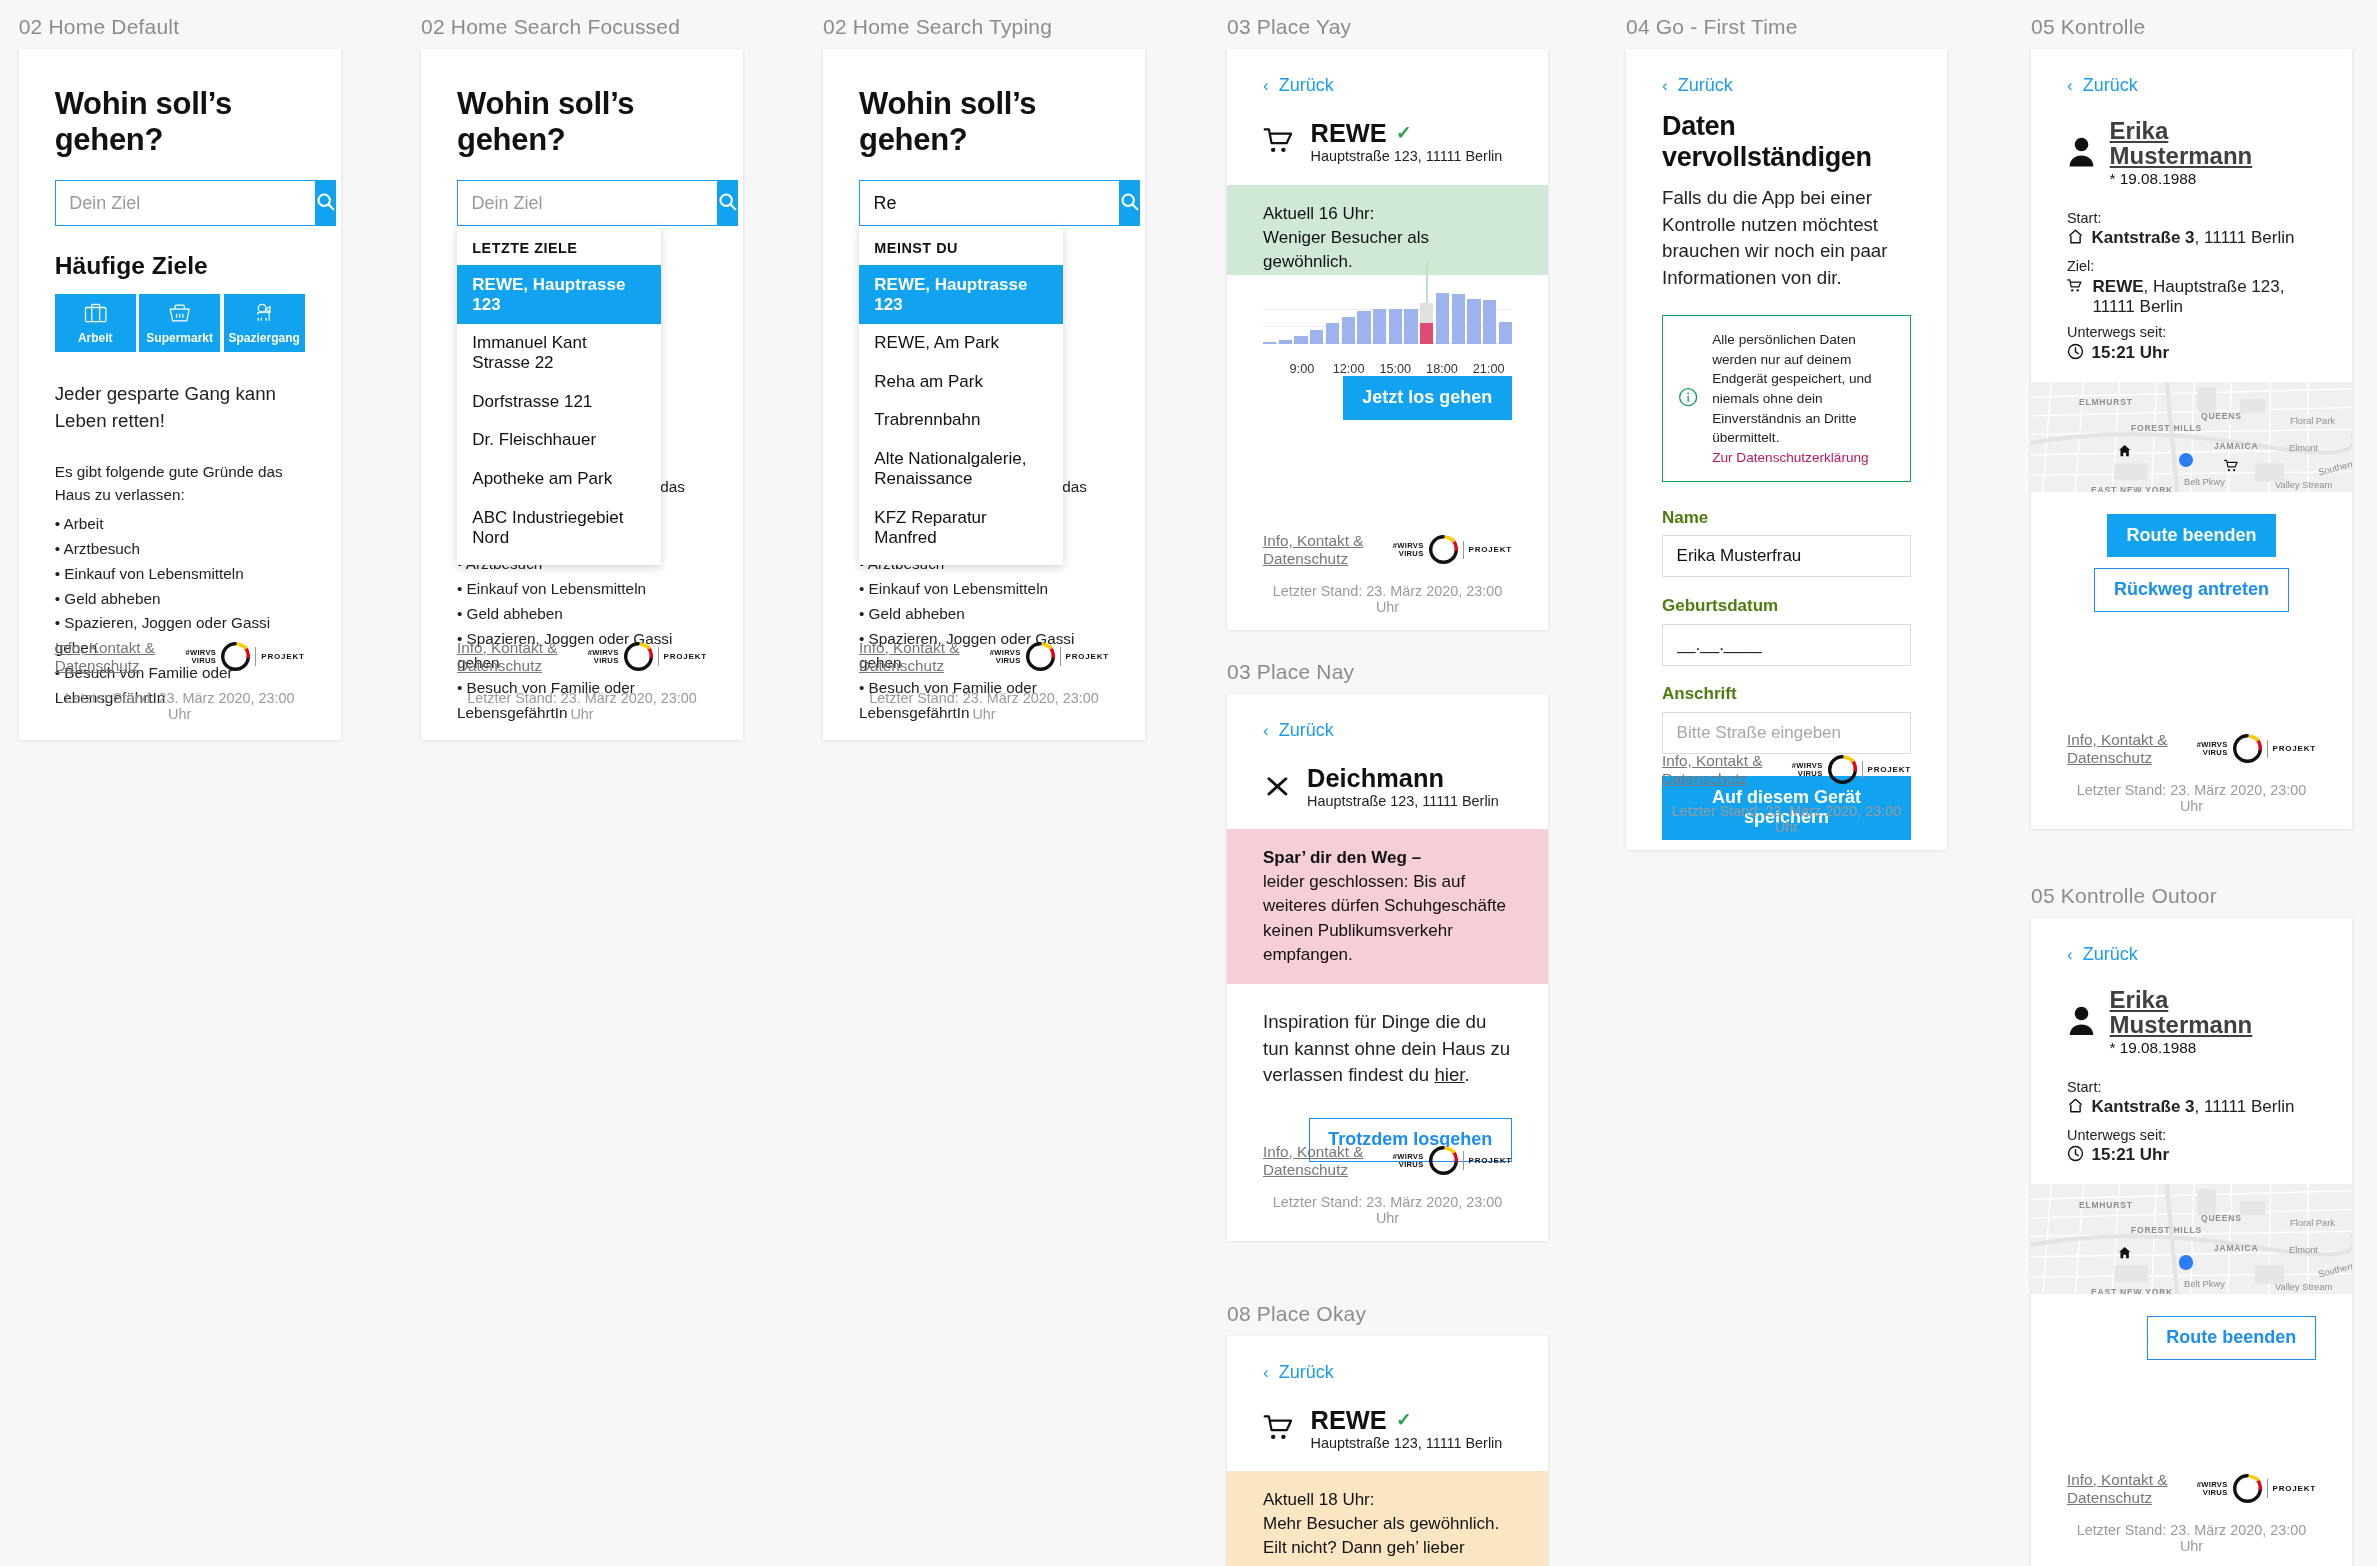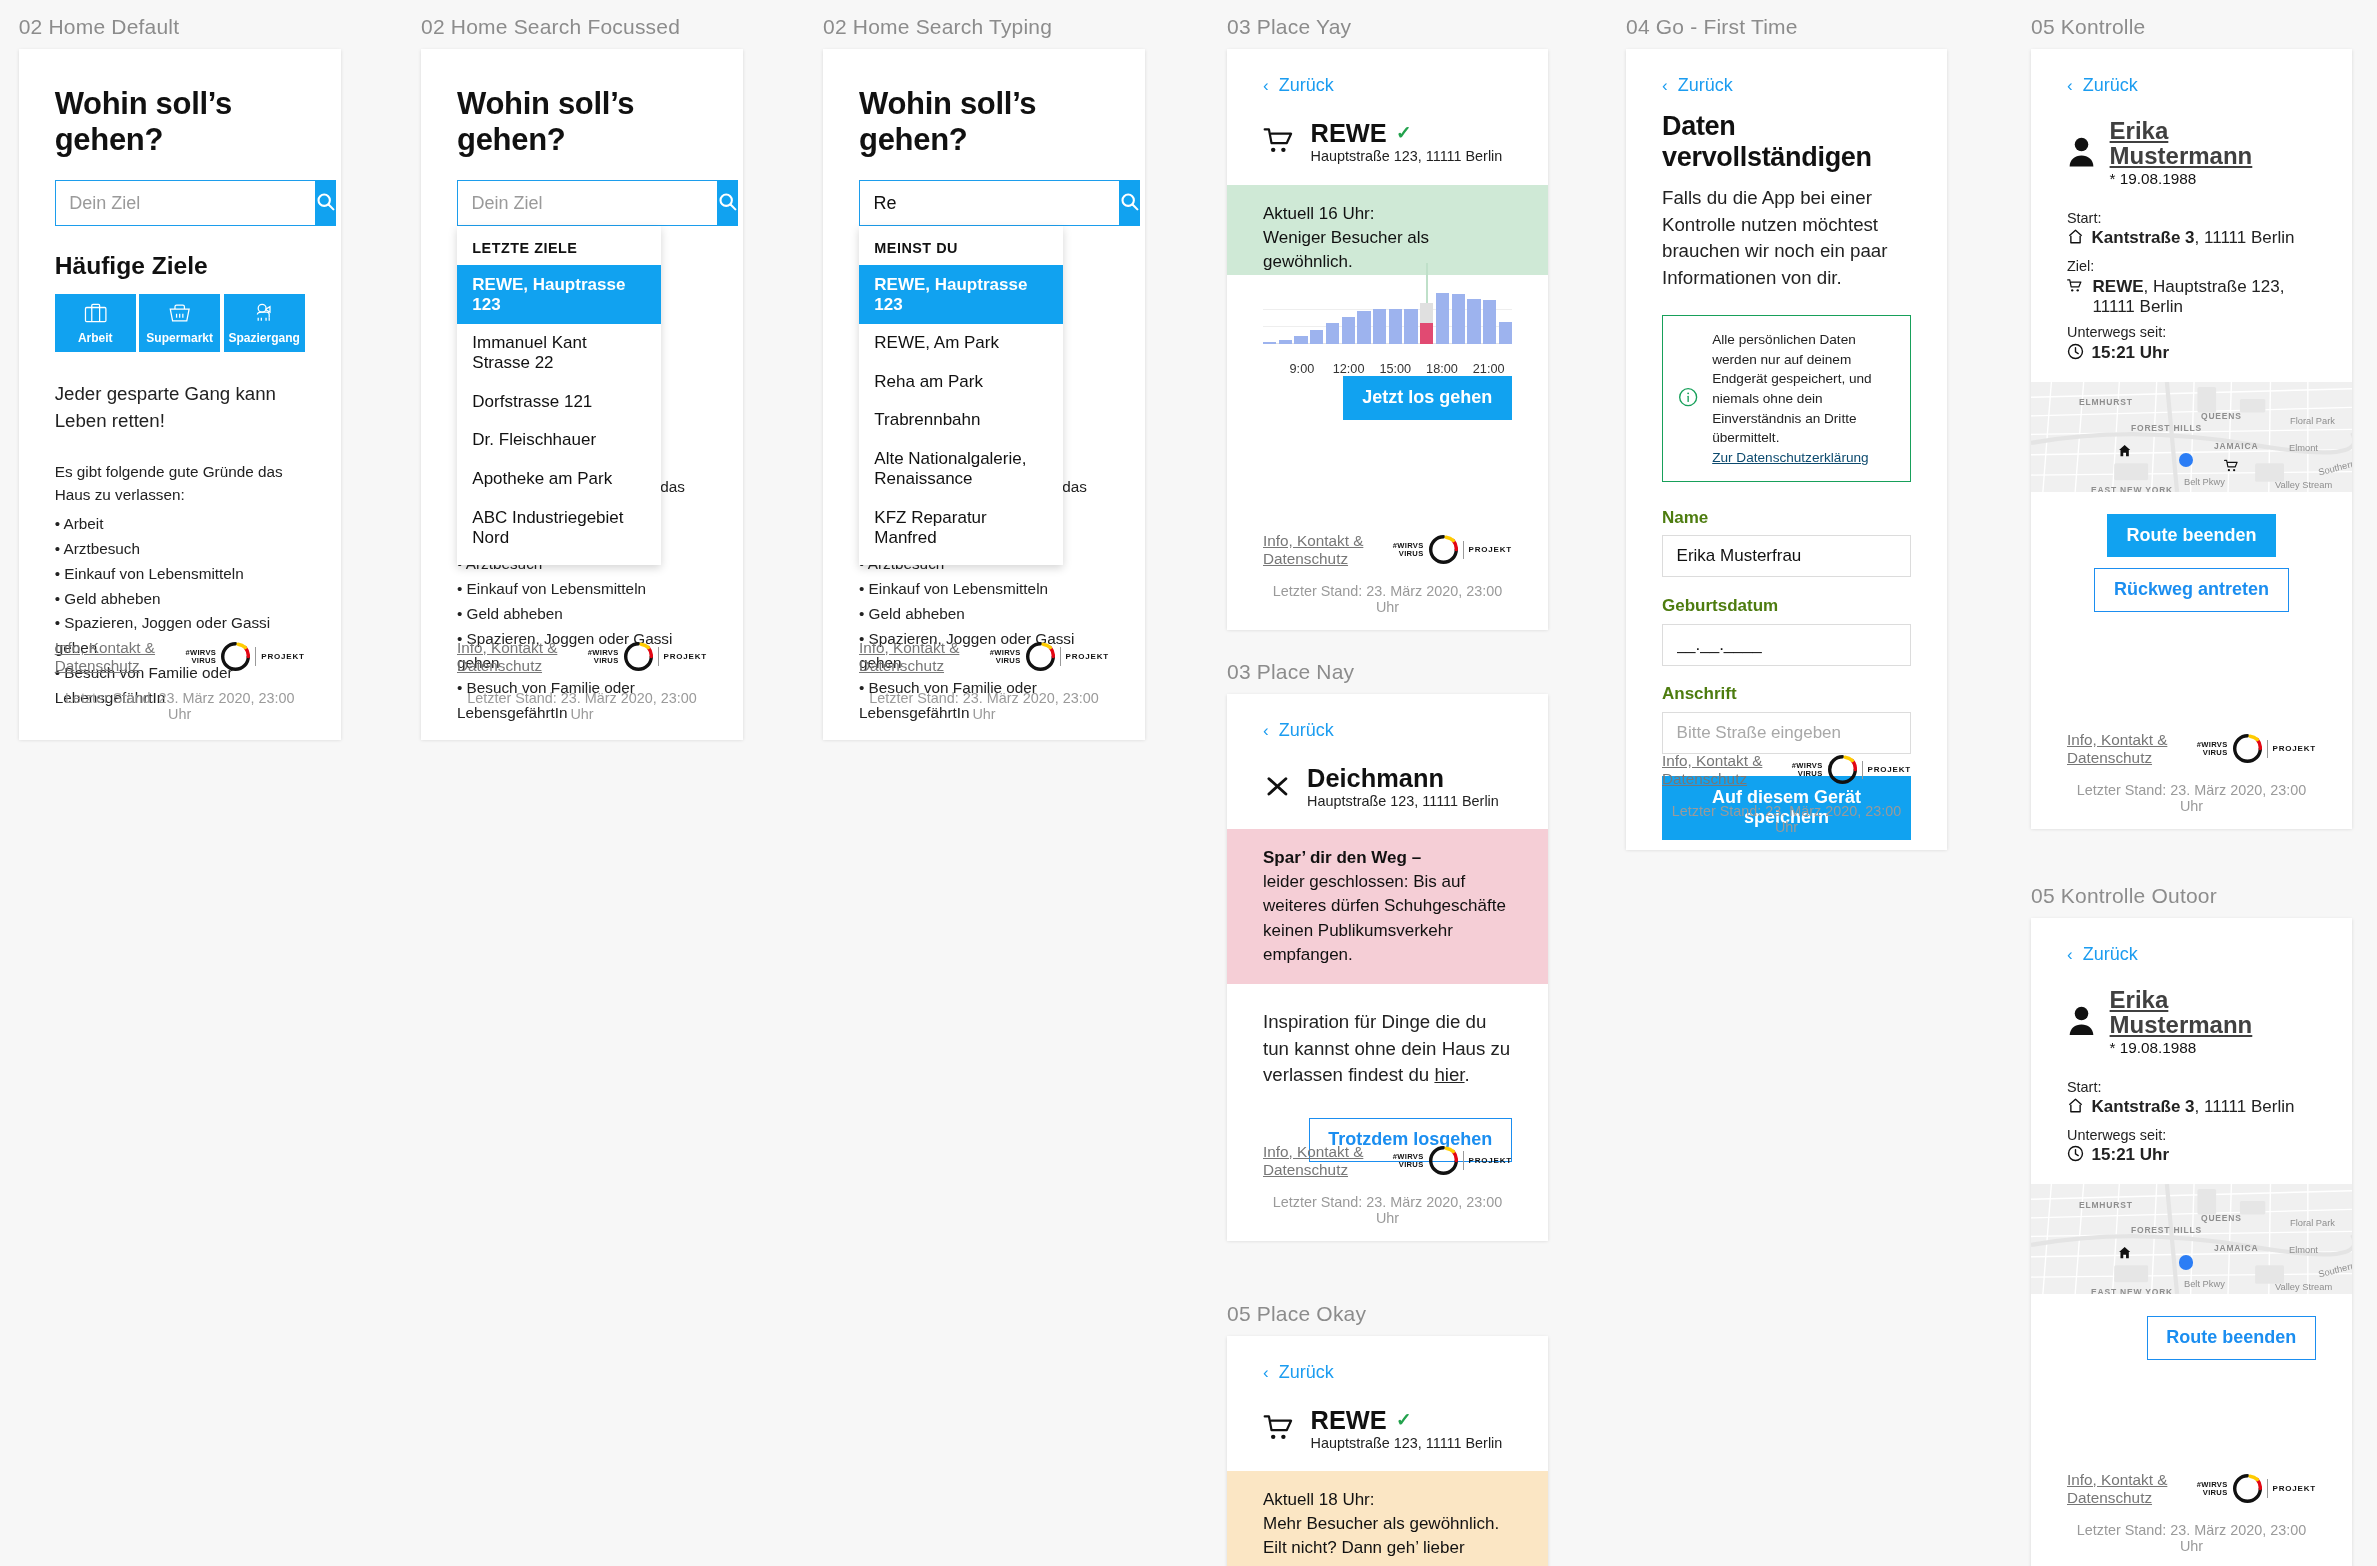--- a/index.html
+++ b/index.html
@@ -157,21 +157,21 @@
     font-size: 17px; color: #111; padding: 0 13.6px;
     font-family: "Liberation Sans", sans-serif; outline: none;
   }
   .field::placeholder { color: #a8a8a8; }
   .privacy-box {
     border: 1.3px solid #17a05a; padding: 13.6px 15.3px;
     display: flex; gap: 13.6px; align-items: center;
   }
   .privacy-box .info-ic { flex: 0 0 auto; }
   .privacy-txt { font-size: 13.6px; line-height: 1.45; color: #222; }
-  .privacy-txt a { color: #0c4a6e; text-decoration: underline; }
+  .privacy-txt a { color: #be185d; }
 
   
   .person-head { display: flex; align-items: center; gap: 13.6px; }
   .person-name { font-size: 24px; font-weight: 700; color: #404040; line-height: 1.05; text-decoration: underline; }
   .person-dob { font-size: 15.3px; color: #111; margin-top: 1.7px; }
   .meta-label { font-size: 14.4px; color: #222; }
   .meta-val { font-size: 17px; color: #222; display: flex; align-items: flex-start; gap: 7.6px; }
   .meta-val b { font-weight: 700; }
 
   
@@ -588,21 +588,21 @@
             <span class="divider"></span>
             <span class="pj">PROJEKT</span>
           </span>
         </div>
         <div class="stand">Letzter Stand: 23. März 2020, 23:00 Uhr</div>
       </div>
     </div>
   </div>
 
   <div class="frame" style="left:1227px; top:1302px; width:321px;">
-    <div class="frame-title">05 Place Okay</div>
+    <div class="frame-title">08 Place Okay</div>
     <div class="card" style="width:321px; height:254px;">
       <div class="pad" style="padding-top:25.4px;">
         <div class="back">
           <span class="chev">‹</span>
           <span>Zurück</span>
         </div>
 
         <div class="place-head" style="margin-top:24px;">
           <span>
             <svg width="34" height="29" viewBox="0 0 40 34" fill="none" stroke="#111" stroke-width="2.6">

